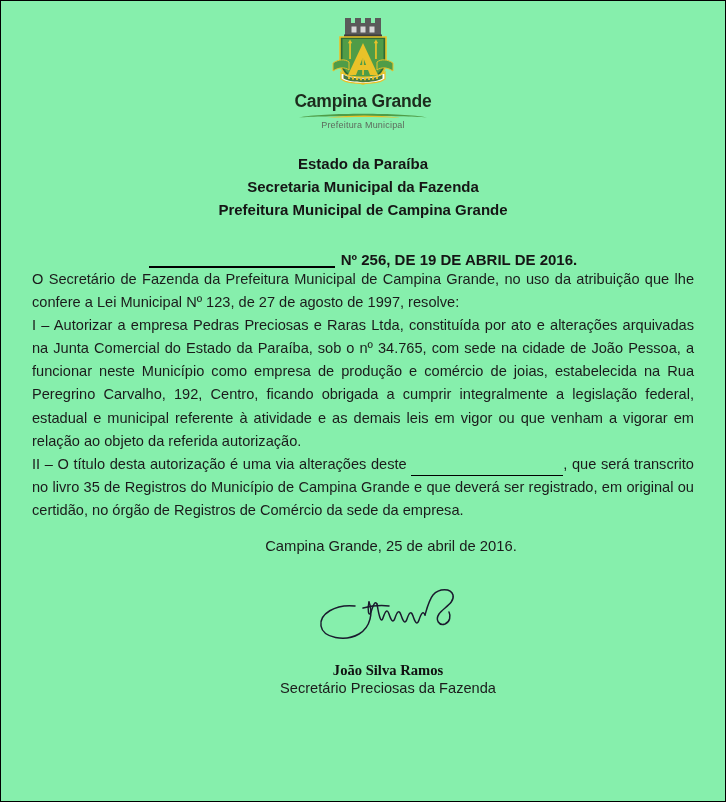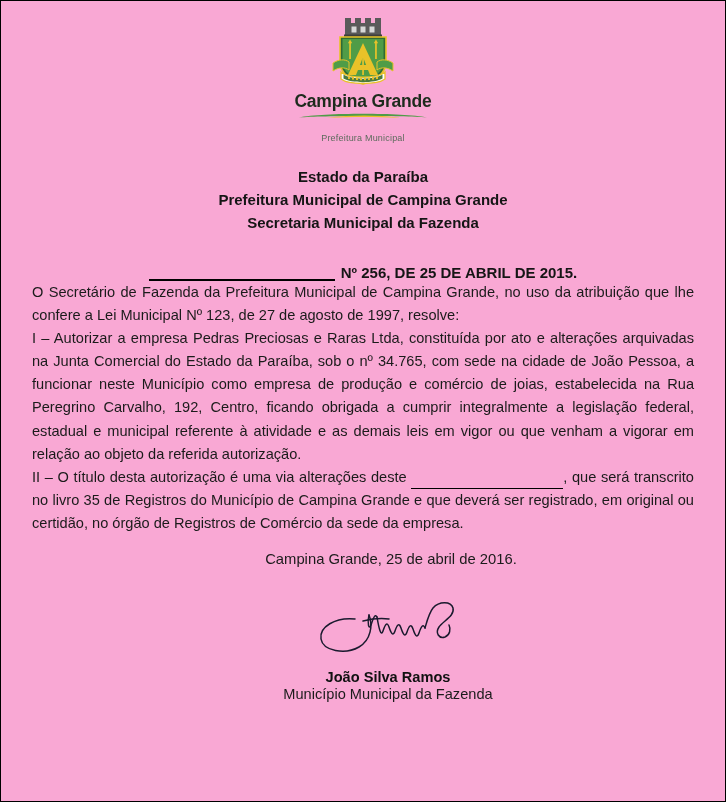--- a/index.html
+++ b/index.html
@@ -10,21 +10,21 @@
   }
   body {
     font-family: "Liberation Sans", sans-serif;
     color: #000000;
   }
 
   #page {
     position: relative;
     width: 726px;
     height: 802px;
-    background: #f9a8d4;
+    background: #86efac;
     border: 1.5px solid #000000;
     overflow: hidden;
   }
 
   
   .crest-block {
     width: 100%;
     padding-top: 12px;
     display: flex;
     flex-direction: column;
@@ -51,21 +51,21 @@
     height: 7px;
     margin-top: 1px;
     position: relative;
     overflow: hidden;
   }
   .crest-swoosh svg { display:block; }
   .crest-sub {
     font-size: 9px;
     color: #5d6b5d;
     letter-spacing: 0.2px;
-    margin-top: 14px;
+    margin-top: 1px;
   }
 
   
   .header-lines {
     margin-top: 22px;
     text-align: center;
     font-size: 15px;
     font-weight: bold;
     line-height: 1.55;
     color: #151515;
@@ -131,24 +131,25 @@
     display: flex;
     flex-direction: column;
     align-items: center;
     padding-left: 50px;
   }
   .sig-scrawl {
     width: 190px;
     height: 64px;
   }
   .sig-name {
-    margin-top: 10px;
+    margin-top: 16px;
     font-size: 14.6px;
     font-weight: bold;
     color: #111;
+    font-family: Liberation Serif, serif;
   }
   .sig-role {
     font-size: 14.6px;
     color: #1b1b1b;
     margin-top: 1px;
   }
 </style>
 </head>
 <body>
 
@@ -212,26 +213,26 @@
         <path d="M2 5.4 C26 0.6 106 0.6 130 5.4 C106 3.4 26 3.4 2 5.4 Z" fill="#4f9c47"></path>
         <path d="M30 5.8 C56 2.8 78 2.8 104 5.8 C78 4.6 56 4.6 30 5.8 Z" fill="#e9c229"></path>
       </svg>
     </div>
 
     <div class="crest-sub">Prefeitura Municipal</div>
   </div>
 
   <div class="header-lines">
     <div>Estado da Paraíba</div>
+    <div>Secretaria Municipal da Fazenda</div>
     <div>Prefeitura Municipal de Campina Grande</div>
-    <div>Secretaria Municipal da Fazenda</div>
   </div>
 
   <div class="numline">
-    <span class="blank-rule-lg"></span><span>Nº 256, DE 25 DE ABRIL DE 2015.</span>
+    <span class="blank-rule-lg"></span><span>Nº 256, DE 19 DE ABRIL DE 2016.</span>
   </div>
 
   <div class="body-wrap">
 
     <p class="para p1">O Secretário de Fazenda da Prefeitura Municipal de Campina Grande, no uso da atribuição que lhe confere a Lei Municipal Nº 123, de 27 de agosto de 1997, resolve:</p>
 
     <p class="para p2">I – Autorizar a empresa Pedras Preciosas e Raras Ltda, constituída por ato e alterações arquivadas na Junta Comercial do Estado da Paraíba, sob o nº 34.765, com sede na cidade de João Pessoa, a funcionar neste Município como empresa de produção e comércio de joias, estabelecida na Rua Peregrino Carvalho, 192, Centro, ficando obrigada a cumprir integralmente a legislação federal, estadual e municipal referente à atividade e as demais leis em vigor ou que venham a vigorar em relação ao objeto da referida autorização.</p>
 
     <p class="para p3"><span>II – O título desta autorização é uma via alterações deste </span><span class="blank-rule-sm"></span><span>, que será transcrito no livro 35 de Registros do Município de Campina Grande e que deverá ser registrado, em original ou certidão, no órgão de Registros de Comércio da sede da empresa.</span></p>
 
@@ -246,17 +247,17 @@
             <path d="M70 26 C78 24 88 23 96 24"></path>
             <path d="M84 22 C86 34 88 42 90 36 C92 30 94 26 96 32 C98 38 100 42 102 36
                      C104 30 106 27 108 33 C110 39 112 43 114 37 C116 31 118 28 120 34
                      C122 40 124 44 126 38 C128 32 130 28 132 33"></path>
             <path d="M132 33 C134 26 136 18 140 13 C146 6 158 6 160 13 C162 21 150 26 146 32
                      C142 38 146 44 152 42 C157 40 158 34 156 30"></path>
           </g>
         </svg>
       </div>
       <div class="sig-name">João Silva Ramos</div>
-      <div class="sig-role">Município Municipal da Fazenda</div>
+      <div class="sig-role">Secretário Preciosas da Fazenda</div>
     </div>
 
   </div>
 </div>
 
 </body></html>

